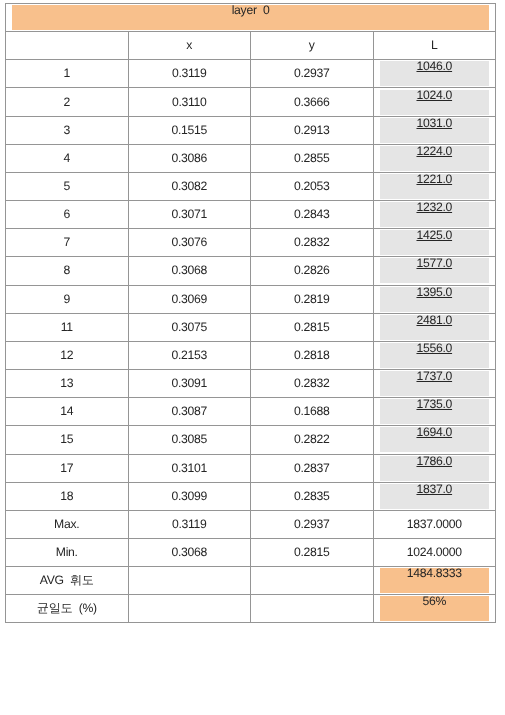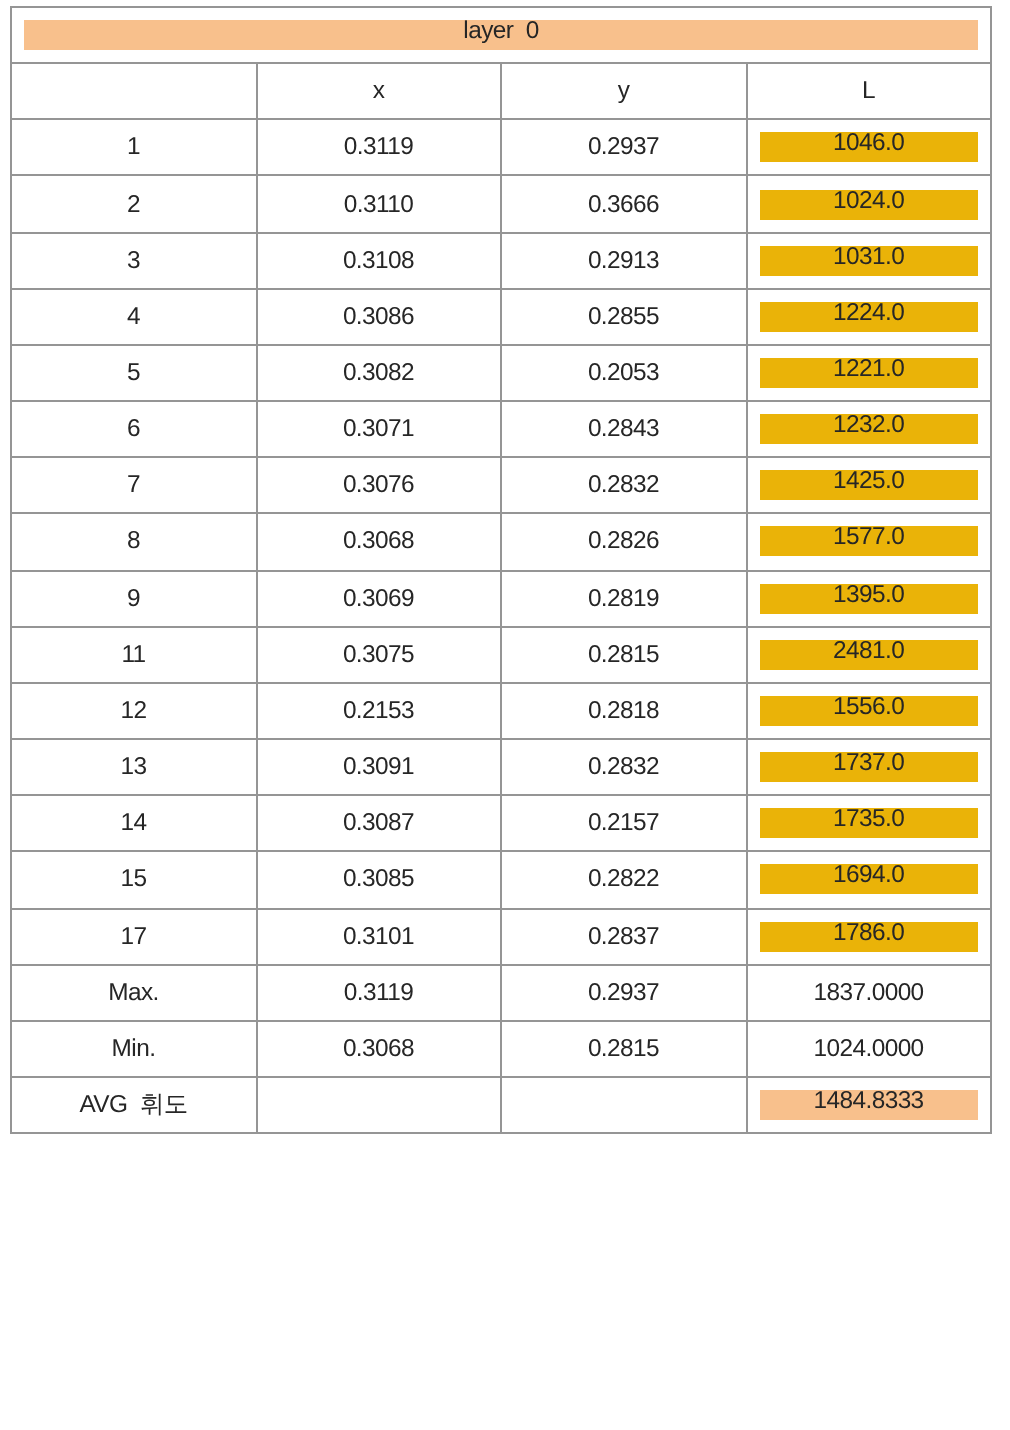--- a/index.html
+++ b/index.html
@@ -25,25 +25,25 @@
     letter-spacing:-0.28px;
     color:#262626;
     padding:0;
     line-height:13px;
     white-space:nowrap;
     overflow:hidden;
   }
   .c0,.c1,.c2,.c3{width:122.5px;}
   table.grid td.pad{padding:0 6px;}
   .bar{
-    display:block;height:15px;line-height:11px;font-size:12.2px;letter-spacing:-0.28px;white-space:pre;
+    display:block;height:25px;line-height:11px;font-size:12.2px;letter-spacing:-0.28px;white-space:pre;
     text-align:center;color:#262626;
   }
   .bar-orange{background:#f8c08c;}
-  .bar-yellow{background:#eab308;}
+  .bar-yellow{background:#e5e5e5;text-decoration:underline;}
 </style>
 </head>
 <body>
 
 <div id="sheet">
   <table class="grid">
     <colgroup>
         <col class="c0">
         <col class="c1">
         <col class="c2">
@@ -72,21 +72,21 @@
       <tr>
         <td>2</td>
         <td>0.3110</td>
         <td>0.3666</td>
         <td class="pad">
             <span class="bar bar-yellow">1024.0</span>
           </td>
       </tr>
       <tr>
         <td>3</td>
-        <td>0.3108</td>
+        <td>0.1515</td>
         <td>0.2913</td>
         <td class="pad">
             <span class="bar bar-yellow">1031.0</span>
           </td>
       </tr>
       <tr>
         <td>4</td>
         <td>0.3086</td>
         <td>0.2855</td>
         <td class="pad">
@@ -153,56 +153,72 @@
         <td>13</td>
         <td>0.3091</td>
         <td>0.2832</td>
         <td class="pad">
             <span class="bar bar-yellow">1737.0</span>
           </td>
       </tr>
       <tr>
         <td>14</td>
         <td>0.3087</td>
-        <td>0.2157</td>
+        <td>0.1688</td>
         <td class="pad">
             <span class="bar bar-yellow">1735.0</span>
           </td>
       </tr>
       <tr>
         <td>15</td>
         <td>0.3085</td>
         <td>0.2822</td>
         <td class="pad">
             <span class="bar bar-yellow">1694.0</span>
           </td>
       </tr>
       <tr>
         <td>17</td>
         <td>0.3101</td>
         <td>0.2837</td>
         <td class="pad">
             <span class="bar bar-yellow">1786.0</span>
+          </td>
+      </tr>
+      <tr>
+        <td>18</td>
+        <td>0.3099</td>
+        <td>0.2835</td>
+        <td class="pad">
+            <span class="bar bar-yellow">1837.0</span>
           </td>
       </tr>
       <tr>
         <td>Max.</td>
         <td>0.3119</td>
         <td>0.2937</td>
         <td>1837.0000</td>
       </tr>
       <tr>
         <td>Min.</td>
         <td>0.3068</td>
         <td>0.2815</td>
         <td>1024.0000</td>
       </tr>
       <tr>
         <td>AVG &nbsp;휘도</td>
         <td></td>
         <td></td>
         <td class="pad">
             <span class="bar bar-orange">1484.8333</span>
+          </td>
+      </tr>
+      <tr>
+        <td>균일도 &nbsp;(%)</td>
+        <td></td>
+        <td></td>
+        <td class="pad">
+            <span class="bar bar-orange">56%</span>
           </td>
       </tr>
     </tbody>
   </table>
 </div>
 
 </body></html>

